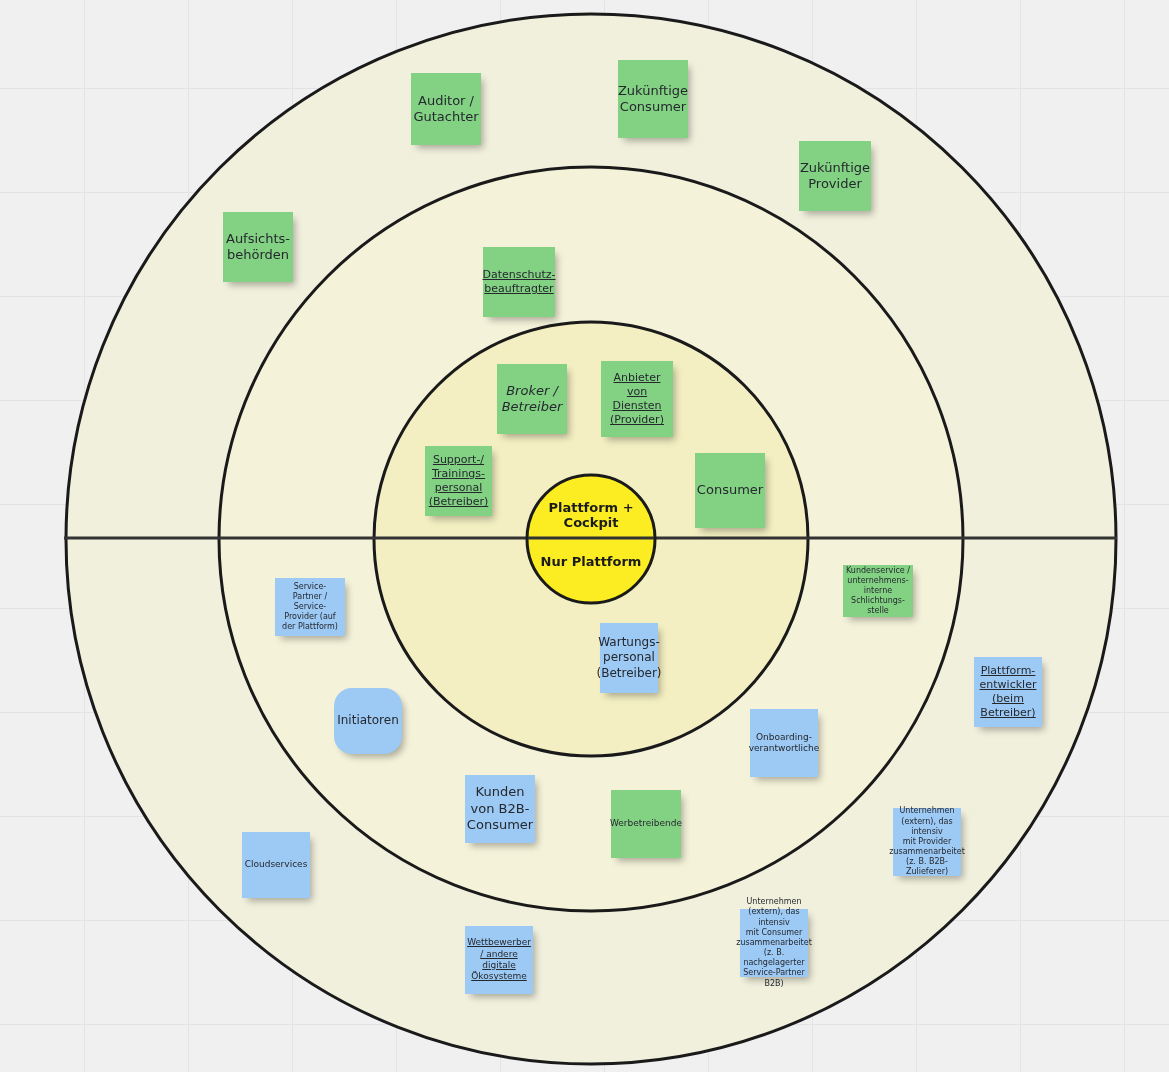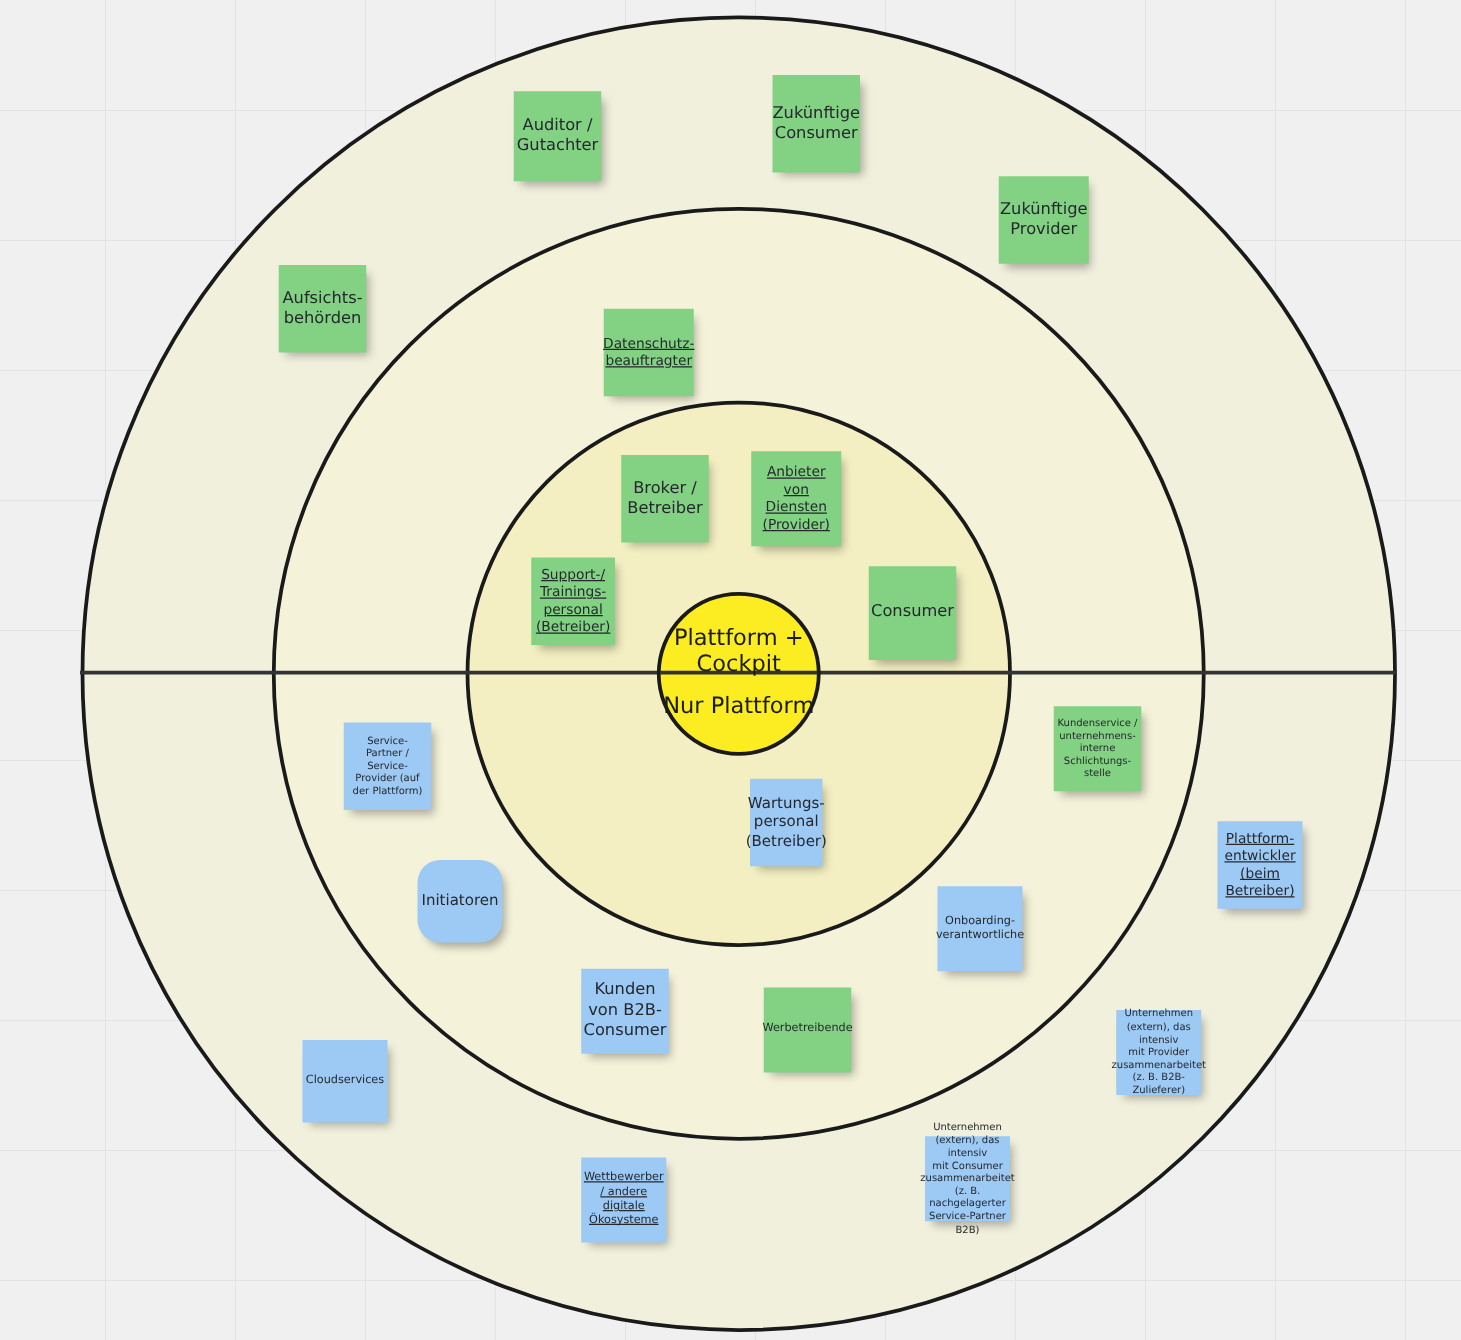--- a/index.html
+++ b/index.html
@@ -50,22 +50,22 @@
   .note.green  { background: #83d284; }
   .note.blue   { background: #9dc9f5; }
   .note.s11 { font-size: 11px; text-decoration: underline; }
   .note.s12 { font-size: 12px; }
   .note.s13 { font-size: 13px; }
   .note.s8  { font-size: 8px; }
   .note.s9  { font-size: 9px; }
   .center-label {
     position: absolute;
     text-align: center;
-    font-weight: normal;
-    font-size: 18px;
+    font-weight: bold;
+    font-size: 13px;
     color: #1b1b1b;
     width: 140px;
     user-select: none;
   }
 </style>
 </head>
 <body>
 
 <div id="canvas">
 
@@ -86,37 +86,37 @@
       <div class="note green s13" style="left: 411px; top: 73px; width: 70px; height: 72px;">Auditor /
 Gutachter</div>
       <div class="note green s13" style="left: 618px; top: 60px; width: 70px; height: 78px;">Zukünftige
 Consumer</div>
       <div class="note green s13" style="left: 799px; top: 141px; width: 72px; height: 70px;">Zukünftige
 Provider</div>
       <div class="note green s13" style="left: 223px; top: 201px; width: 70px; height: 70px; margin-top: 11px;">Aufsichts-
 behörden</div>
       <div class="note green s11" style="left: 483px; top: 247px; width: 72px; height: 70px;">Datenschutz-
 beauftragter</div>
-      <div class="note green s13" style="left: 497px; top: 364px; width: 70px; height: 70px;">Broker /
+      <div class="note green s13" style="left: 497px; top: 364px; width: 70px; height: 70px; font-style: italic;">Broker /
 Betreiber</div>
       <div class="note green s11" style="left: 601px; top: 361px; width: 72px; height: 76px;">Anbieter
 von
 Diensten
 (Provider)</div>
       <div class="note green s11" style="left: 425px; top: 446px; width: 67px; height: 70px;">Support-/
 Trainings-
 personal
 (Betreiber)</div>
       <div class="note green s13" style="left: 695px; top: 453px; width: 70px; height: 75px;">Consumer</div>
-      <div class="note green s8" style="left: 843px; top: 565px; width: 70px; height: 68px;">Kundenservice /
+      <div class="note green s8" style="left: 843px; top: 565px; width: 70px; height: 52px;">Kundenservice /
 unternehmens-
 interne
 Schlichtungs-
 stelle</div>
-      <div class="note blue s8" style="left: 275px; top: 578px; width: 70px; height: 70px;">Service-
+      <div class="note blue s8" style="left: 275px; top: 578px; width: 70px; height: 58px;">Service-
 Partner /
 Service-
 Provider (auf
 der Plattform)</div>
       <div class="note blue s12" style="left: 600px; top: 623px; width: 58px; height: 70px;">Wartungs-
 personal
 (Betreiber)</div>
       <div class="note blue s11" style="left: 974px; top: 657px; width: 68px; height: 70px;">Plattform-
 entwickler
 (beim

